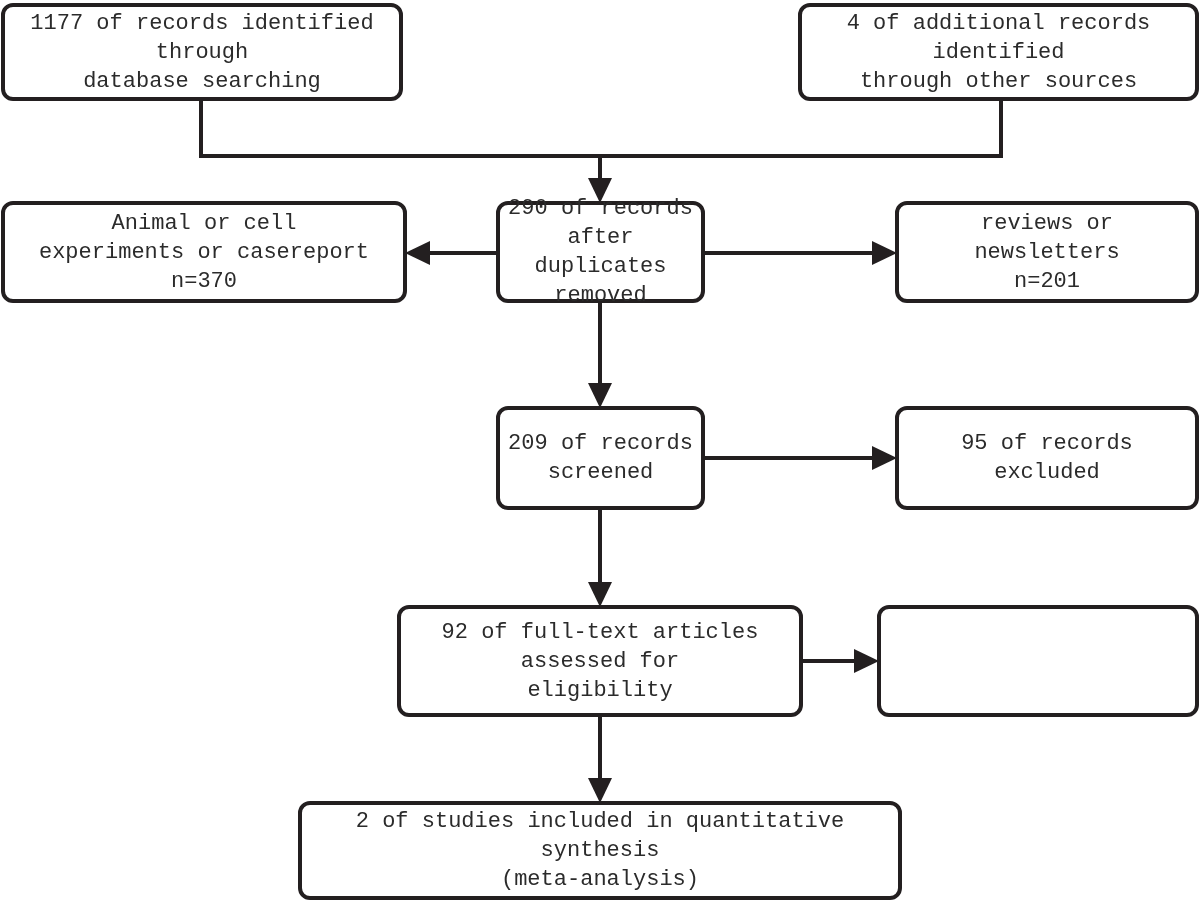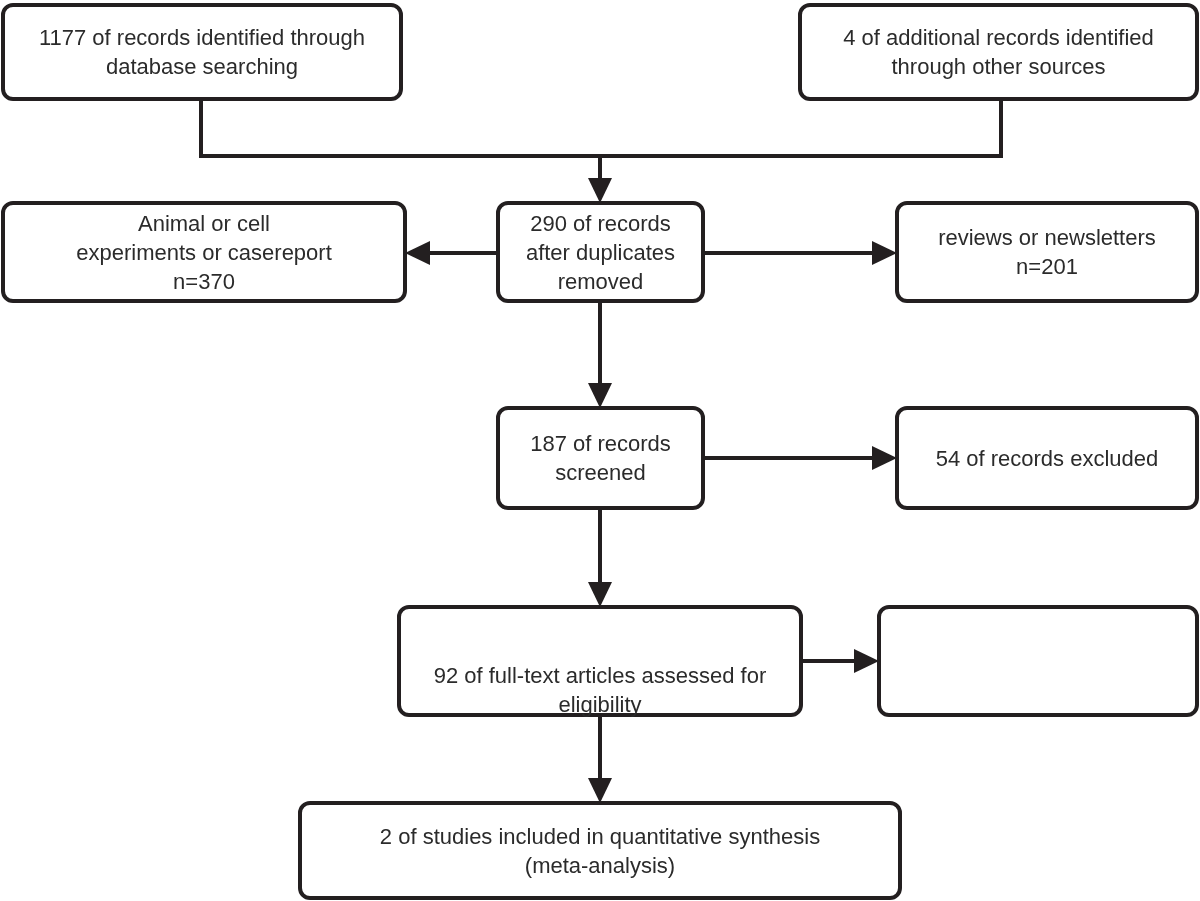--- a/index.html
+++ b/index.html
@@ -41,21 +41,21 @@
     fill: #231f20;
     stroke: none;
   }
   .box-label {
     position: absolute;
     display: flex;
     align-items: center;
     justify-content: center;
     text-align: center;
     color: #2b2b2b;
-    font-family: Liberation Sans, sans-serif;
+    font-family: Liberation Mono, monospace;
     font-size: 22px;
     line-height: 29px;
     white-space: pre-line;
     box-sizing: border-box;
     padding: 0 10px;
     pointer-events: none;
   }
 </style>
 </head>
 <body>
@@ -121,25 +121,25 @@
 experiments or casereport
 n=370</div>
 
   <div class="box-label" style="left:498px;top:203px; width:205px; height:98px;">290 of records
 after duplicates
 removed</div>
 
   <div class="box-label" style="left:897px;top:203px; width:300px; height:98px;">reviews or newsletters
 n=201</div>
 
-  <div class="box-label" style="left:498px;top:408px; width:205px; height:100px;">187 of records
+  <div class="box-label" style="left:498px;top:408px; width:205px; height:100px;">209 of records
 screened</div>
 
-  <div class="box-label" style="left:897px;top:408px; width:300px; height:100px;">54 of records excluded</div>
+  <div class="box-label" style="left:897px;top:408px; width:300px; height:100px;">95 of records excluded</div>
 
-  <div class="box-label" style="left:399px;top:636px; width:402px; height:108px;">92 of full-text articles assessed for
+  <div class="box-label" style="left:399px;top:607px; width:402px; height:108px;">92 of full-text articles assessed for
 eligibility</div>
 
 
   <div class="box-label" style="left:300px;top:803px; width:600px; height:95px;">2 of studies included in quantitative synthesis
 (meta-analysis)</div>
 
 </div>
 
 </body></html>

